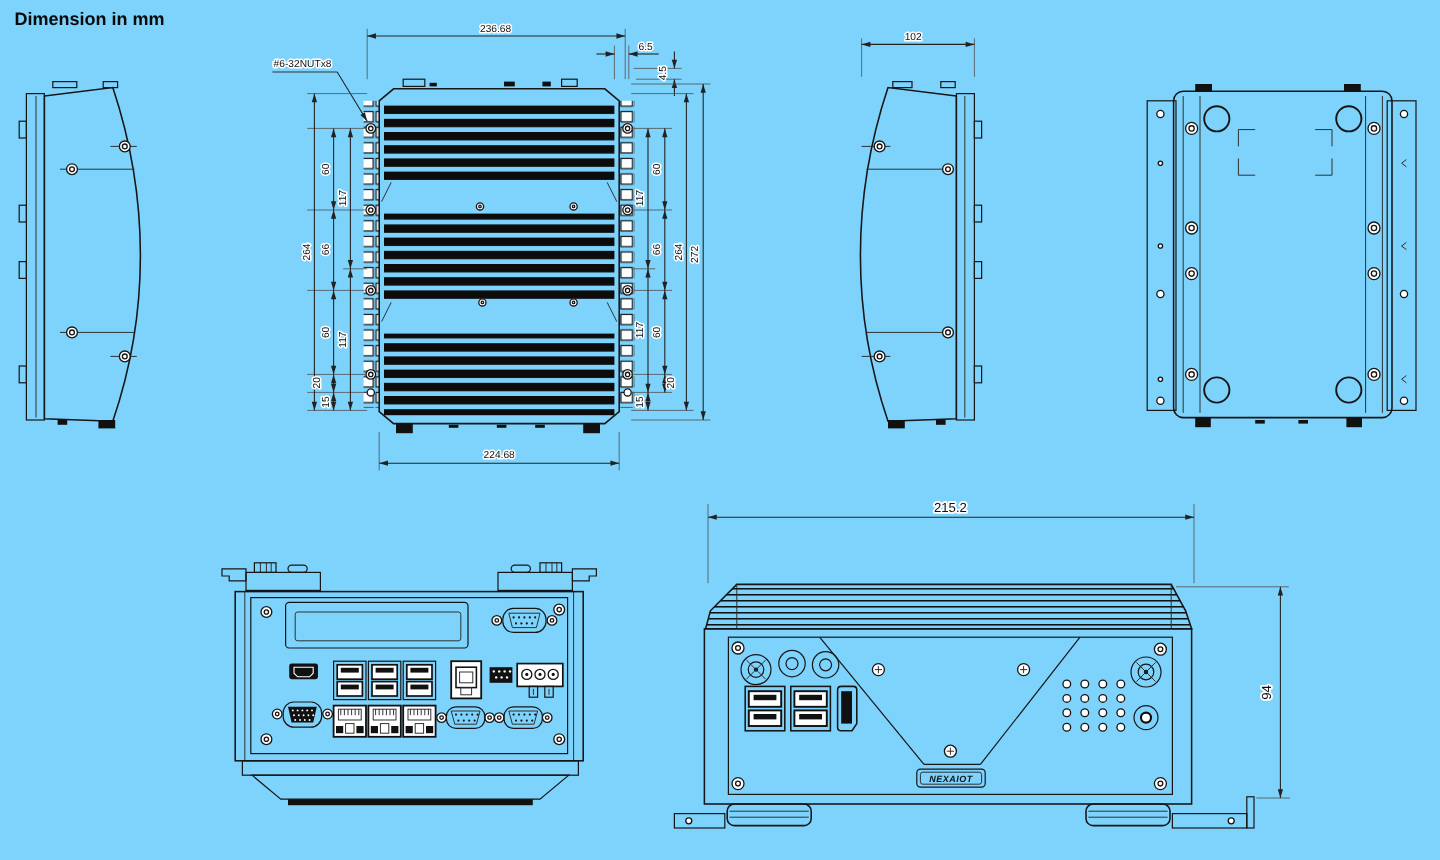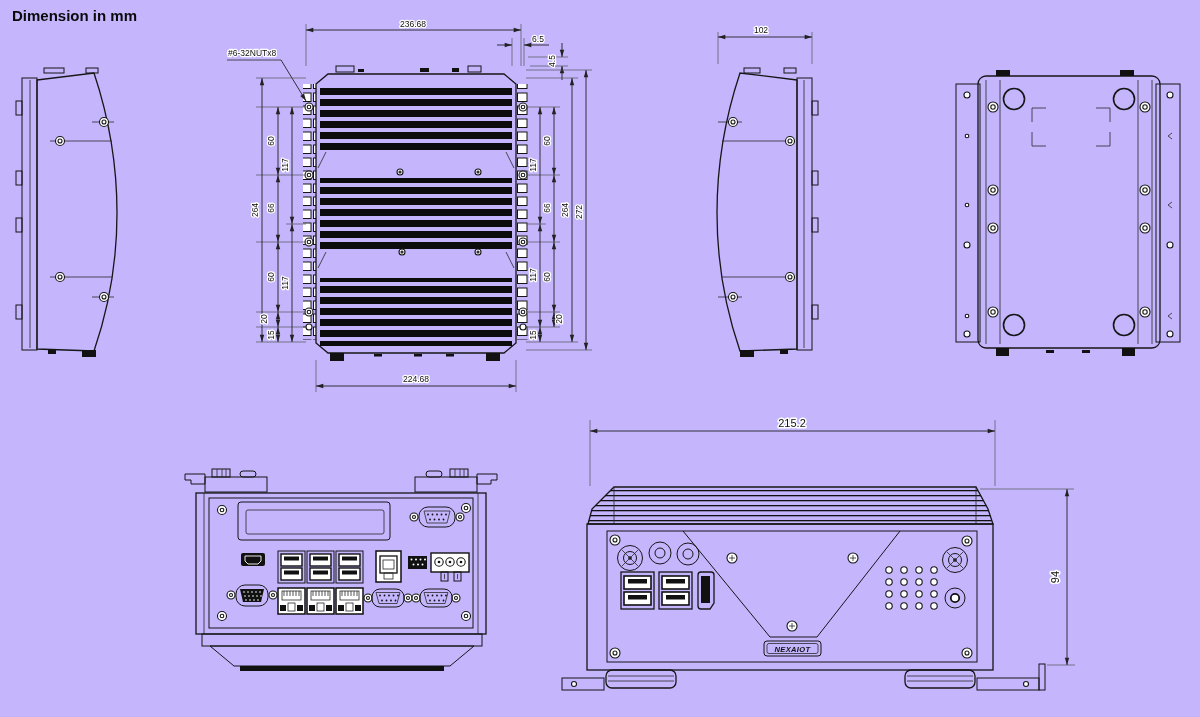--- a/index.html
+++ b/index.html
@@ -1,16 +1,16 @@
 <!DOCTYPE html>
 <html><head>
 <meta charset="utf-8">
 <style>
   html,body{margin:0;padding:0;background:#fff;}
-  .stage{width:1200px;height:717px;position:relative;background:#c4b5fd;overflow:hidden;}
+  .stage{width:1200px;height:717px;position:relative;background:#7dd3fc;overflow:hidden;}
   svg{display:block;}
   .ol{fill:none;stroke:#161616;stroke-width:1.3;}
   .ol2{fill:none;stroke:#161616;stroke-width:1;}
   .thin{fill:none;stroke:#2a2a2a;stroke-width:0.8;}
   .ext{stroke:#555;stroke-width:0.7;fill:none;}
   .dml{stroke:#222;stroke-width:0.9;fill:none;marker-start:url(#arw);marker-end:url(#arw);}
   .ldr{stroke:#222;stroke-width:0.9;fill:none;marker-end:url(#arw);}
   .dimtxt{font:8.5px "Liberation Sans",sans-serif;fill:#111;text-anchor:middle;
           paint-order:stroke;stroke:#fff;stroke-width:2.5px;stroke-linejoin:round;}
   .dimlg{font:11px "Liberation Sans",sans-serif;fill:#111;text-anchor:middle;

